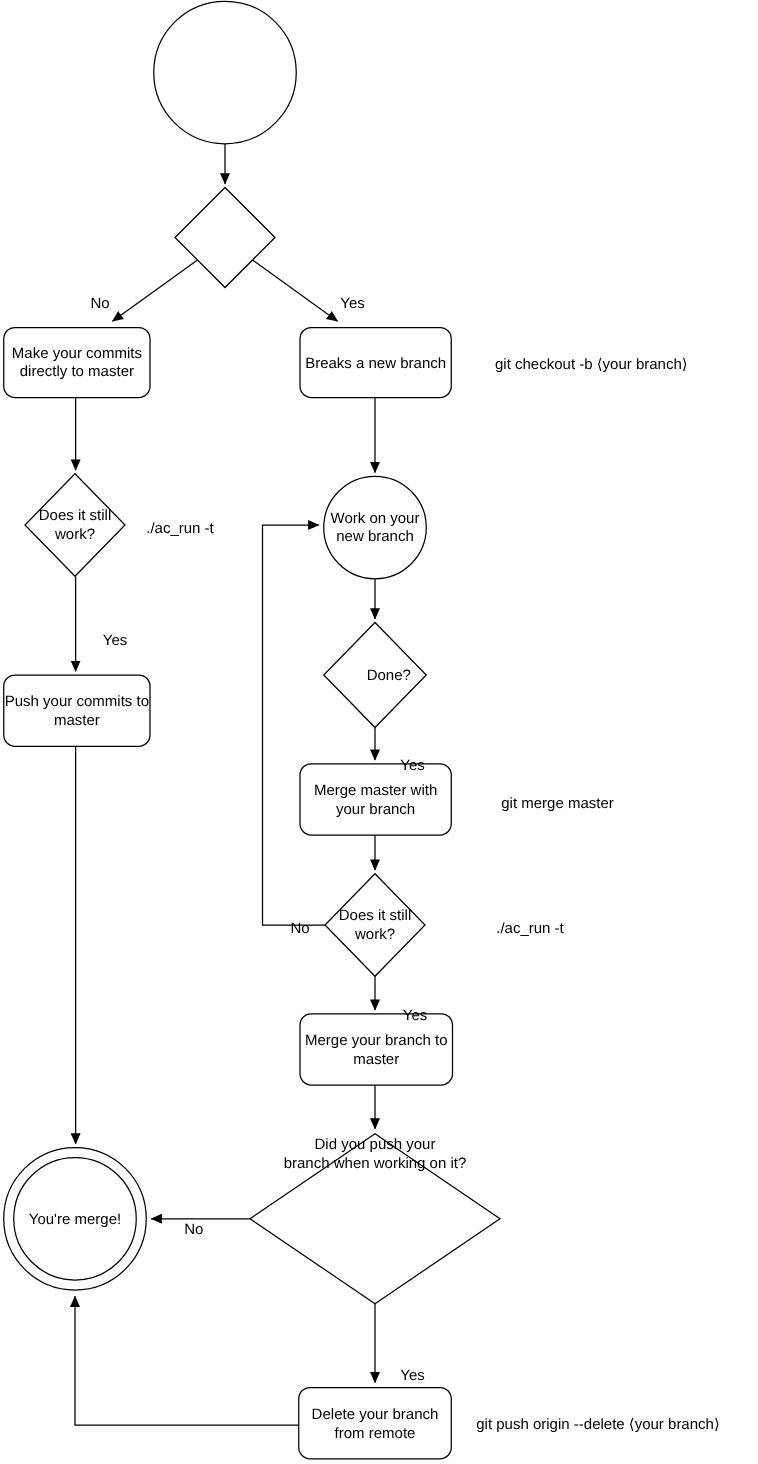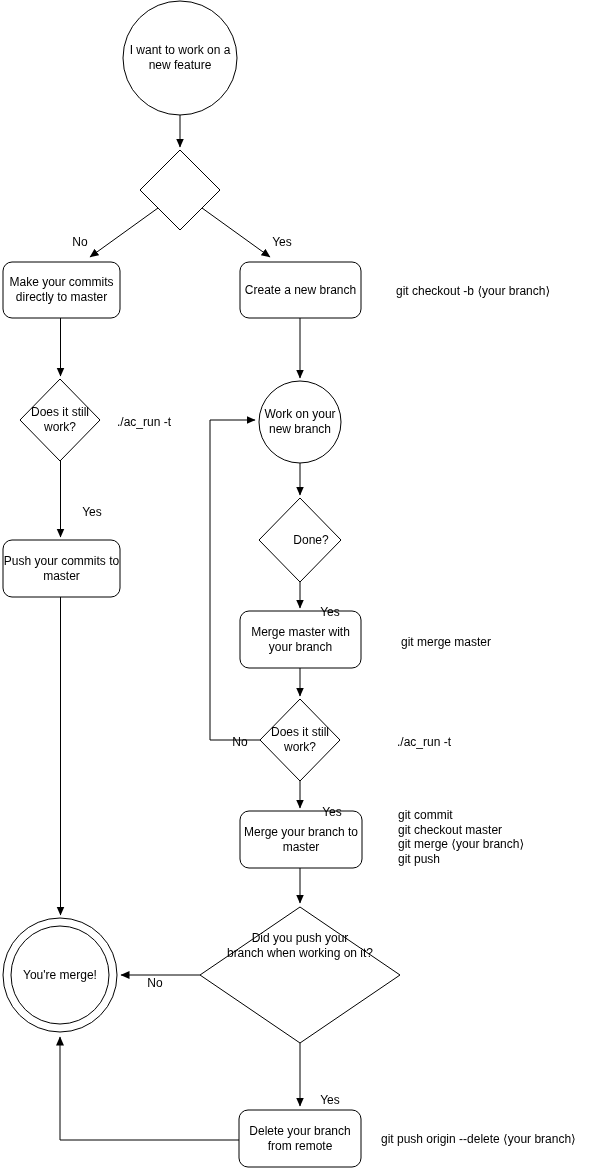--- a/index.html
+++ b/index.html
@@ -96,56 +96,50 @@
     <polygon class="shape" points="300,498 341,540 300,582 259,540"></polygon>
     <rect class="shape" x="240" y="611" width="121" height="57" rx="9"></rect>
     <polygon class="shape" points="300,699 340,740 300,781 260,740"></polygon>
     <rect class="shape" x="240" y="811" width="122" height="57" rx="9"></rect>
     <polygon class="shape" points="300,907 400,975 300,1043 200,975"></polygon>
     <circle class="shape" cx="60" cy="975" r="57"></circle>
     <circle class="shape" cx="60" cy="975" r="49"></circle>
     <rect class="shape" x="239" y="1110" width="122" height="57" rx="9"></rect>
   </svg>
 
-  <div class="label node" style="left:123px;top:20px;width:114px;height:76px">I want to work on a
-new feature</div>
   <div class="label node" style="left:-2px;top:262px;width:127px;height:56px">Make your commits
 directly to master</div>
-  <div class="label node" style="left:235px;top:262px;width:131px;height:56px">Create a new branch</div>
+  <div class="label node" style="left:235px;top:262px;width:131px;height:56px">Breaks a new branch</div>
   <div class="label node" style="left:15px;top:398px;width:90px;height:44px">Does it still
 work?</div>
   <div class="label node" style="left:252px;top:400px;width:96px;height:44px">Work on your
 new branch</div>
   <div class="label node" style="left:-2px;top:540px;width:127px;height:57px">Push your commits to
 master</div>
   <div class="label node" style="left:270px;top:520px;width:82px;height:40px">Done?</div>
   <div class="label node" style="left:235px;top:611px;width:131px;height:57px">Merge master with
 your branch</div>
   <div class="label node" style="left:255px;top:718px;width:90px;height:44px">Does it still
 work?</div>
   <div class="label node" style="left:234px;top:811px;width:134px;height:57px">Merge your branch to
 master</div>
-  <div class="label node" style="left:205px;top:921px;width:190px;height:50px">Did you push your
+  <div class="label node" style="left:205px;top:898px;width:190px;height:50px">Did you push your
 branch when working on it?</div>
   <div class="label node" style="left:10px;top:955px;width:100px;height:40px">You're merge!</div>
   <div class="label node" style="left:234px;top:1110px;width:132px;height:57px">Delete your branch
 from remote</div>
 
   <div class="label edge-label" style="left:58px;top:213px">No</div>
   <div class="label edge-label" style="left:260px;top:213px">Yes</div>
   <div class="label edge-label" style="left:70px;top:483px">Yes</div>
   <div class="label edge-label" style="left:308px;top:583px">Yes</div>
   <div class="label edge-label" style="left:218px;top:713px">No</div>
   <div class="label edge-label" style="left:310px;top:783px">Yes</div>
   <div class="label edge-label" style="left:133px;top:954px">No</div>
   <div class="label edge-label" style="left:308px;top:1071px">Yes</div>
 
   <div class="label annotation" style="left:396px;top:284px">git checkout -b ⟨your branch⟩</div>
   <div class="label annotation" style="left:117px;top:415px">./ac_run -t</div>
   <div class="label annotation" style="left:401px;top:635px">git merge master</div>
   <div class="label annotation" style="left:397px;top:735px">./ac_run -t</div>
-  <div class="label annotation" style="left:398px;top:808px">git commit
-git checkout master
-git merge ⟨your branch⟩
-git push</div>
   <div class="label annotation" style="left:381px;top:1132px">git push origin --delete ⟨your branch⟩</div>
 
 </div>
 
 </body></html>

